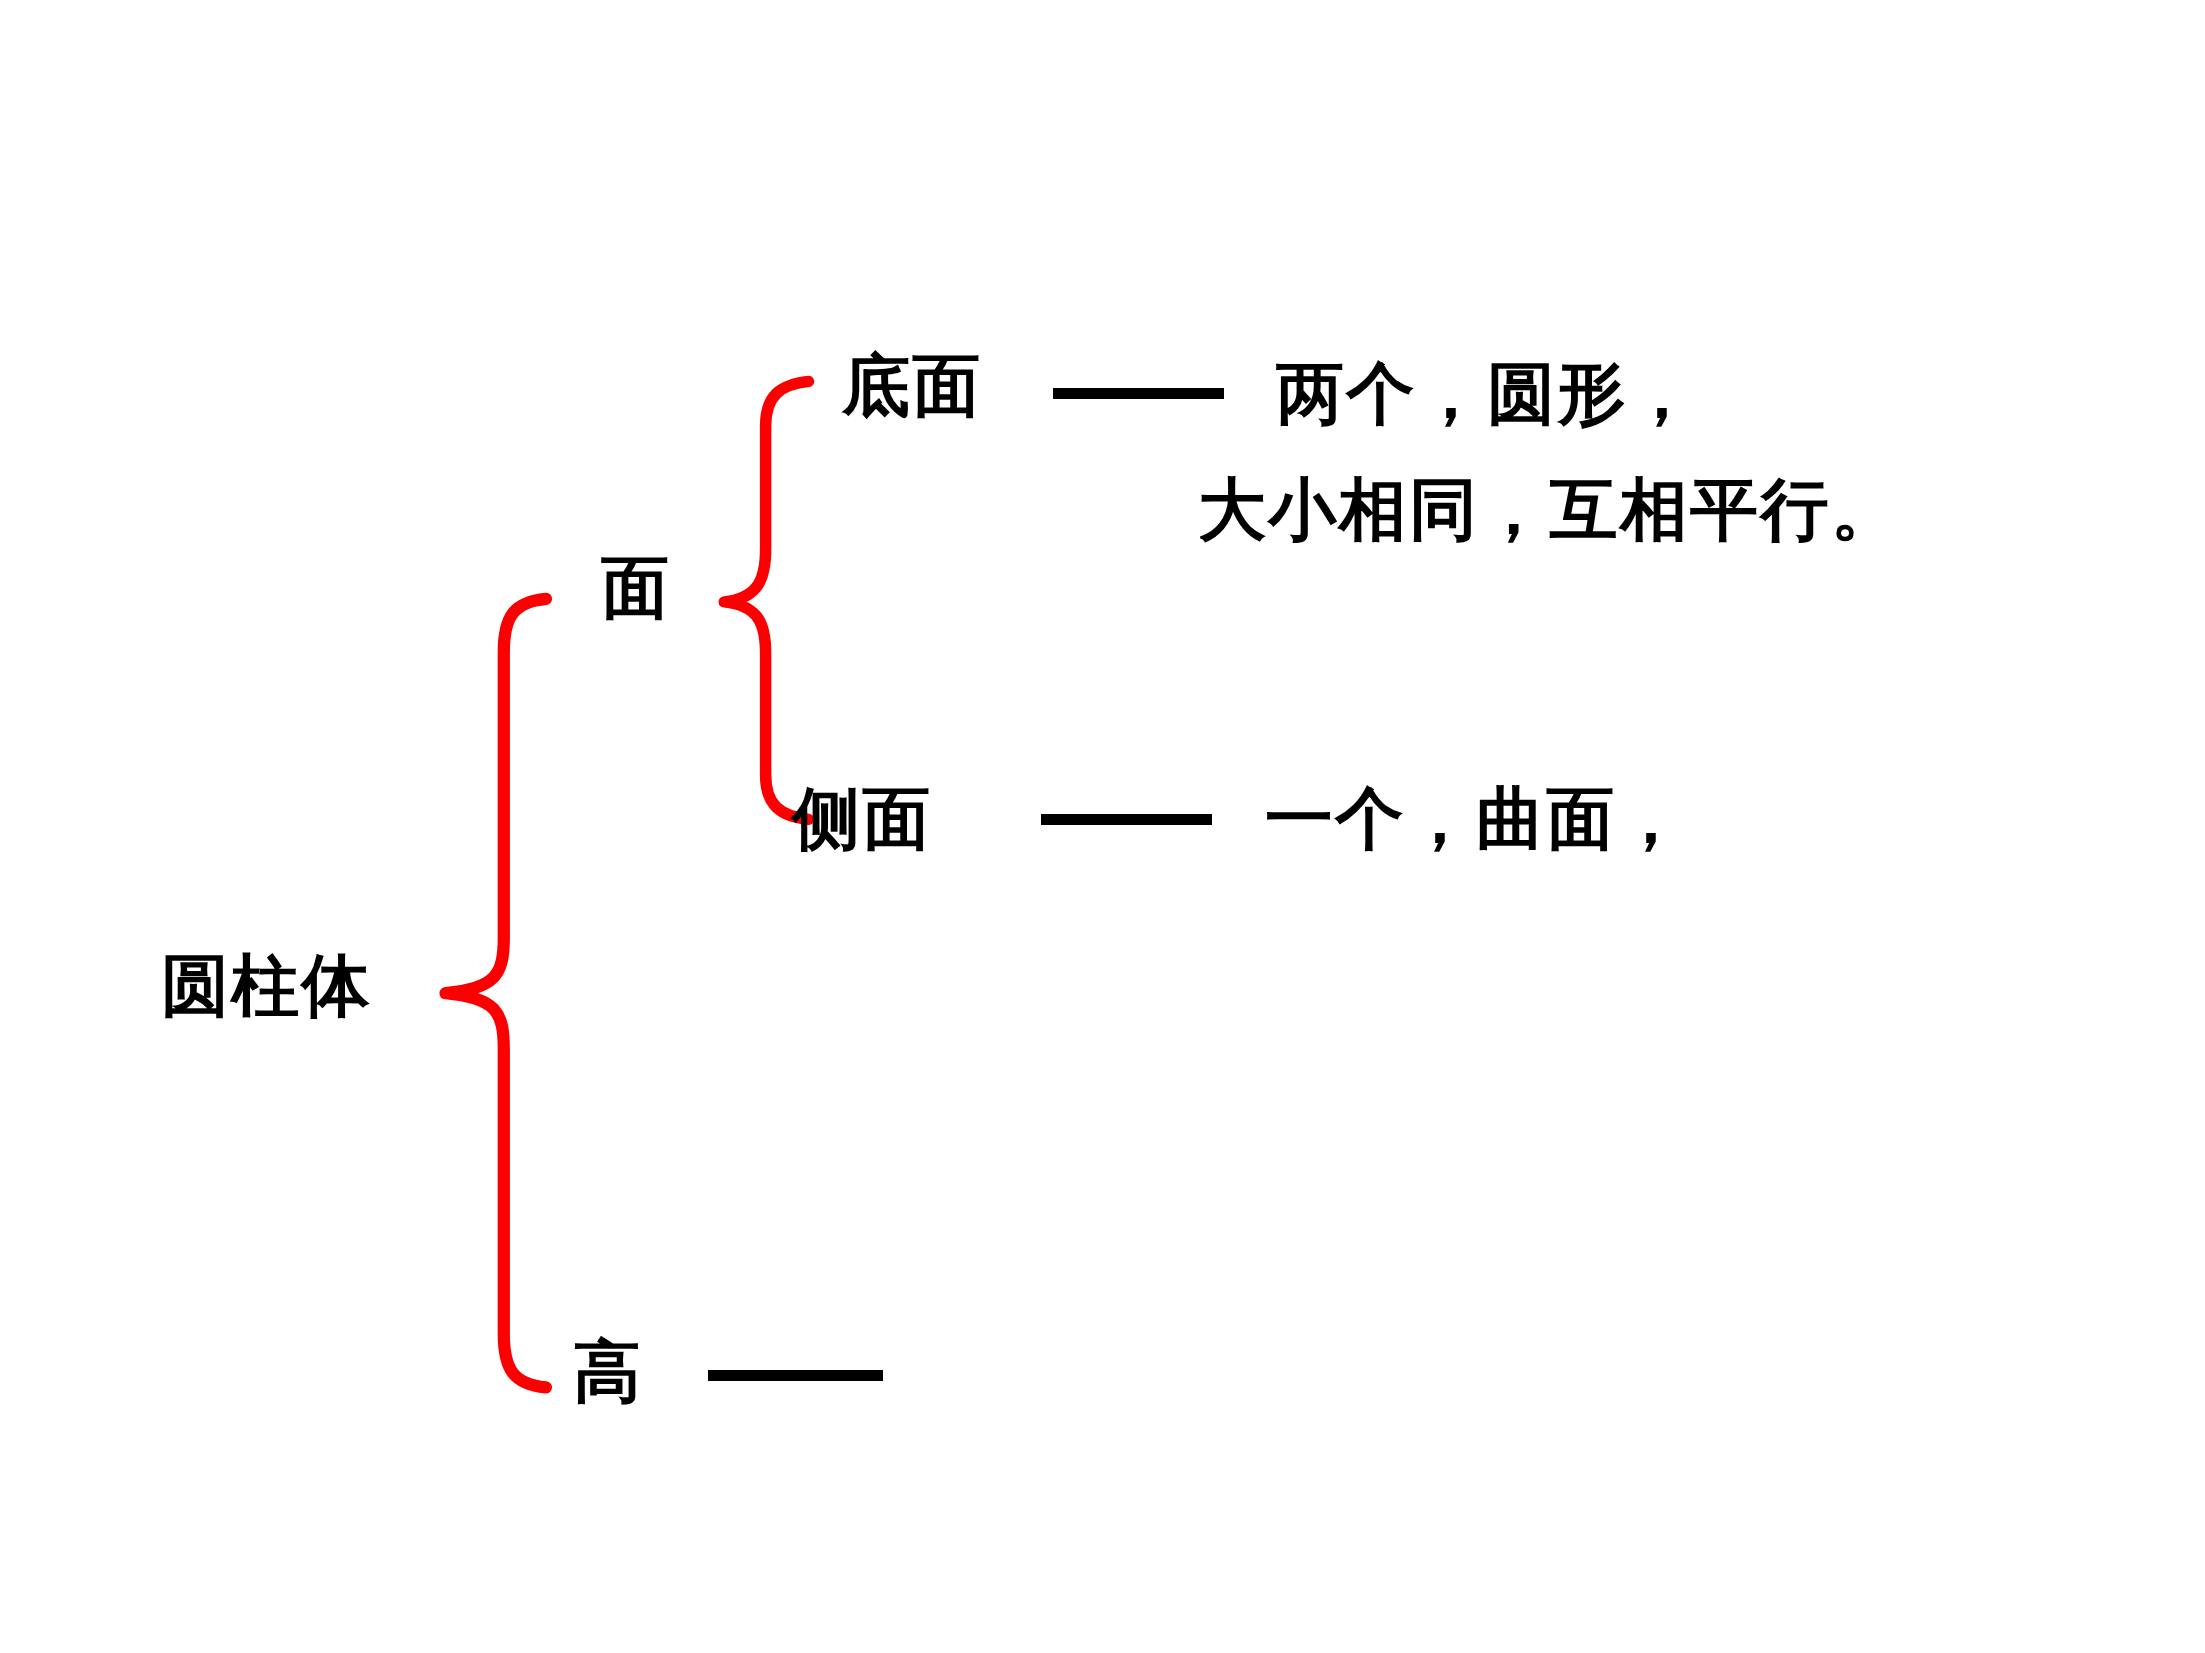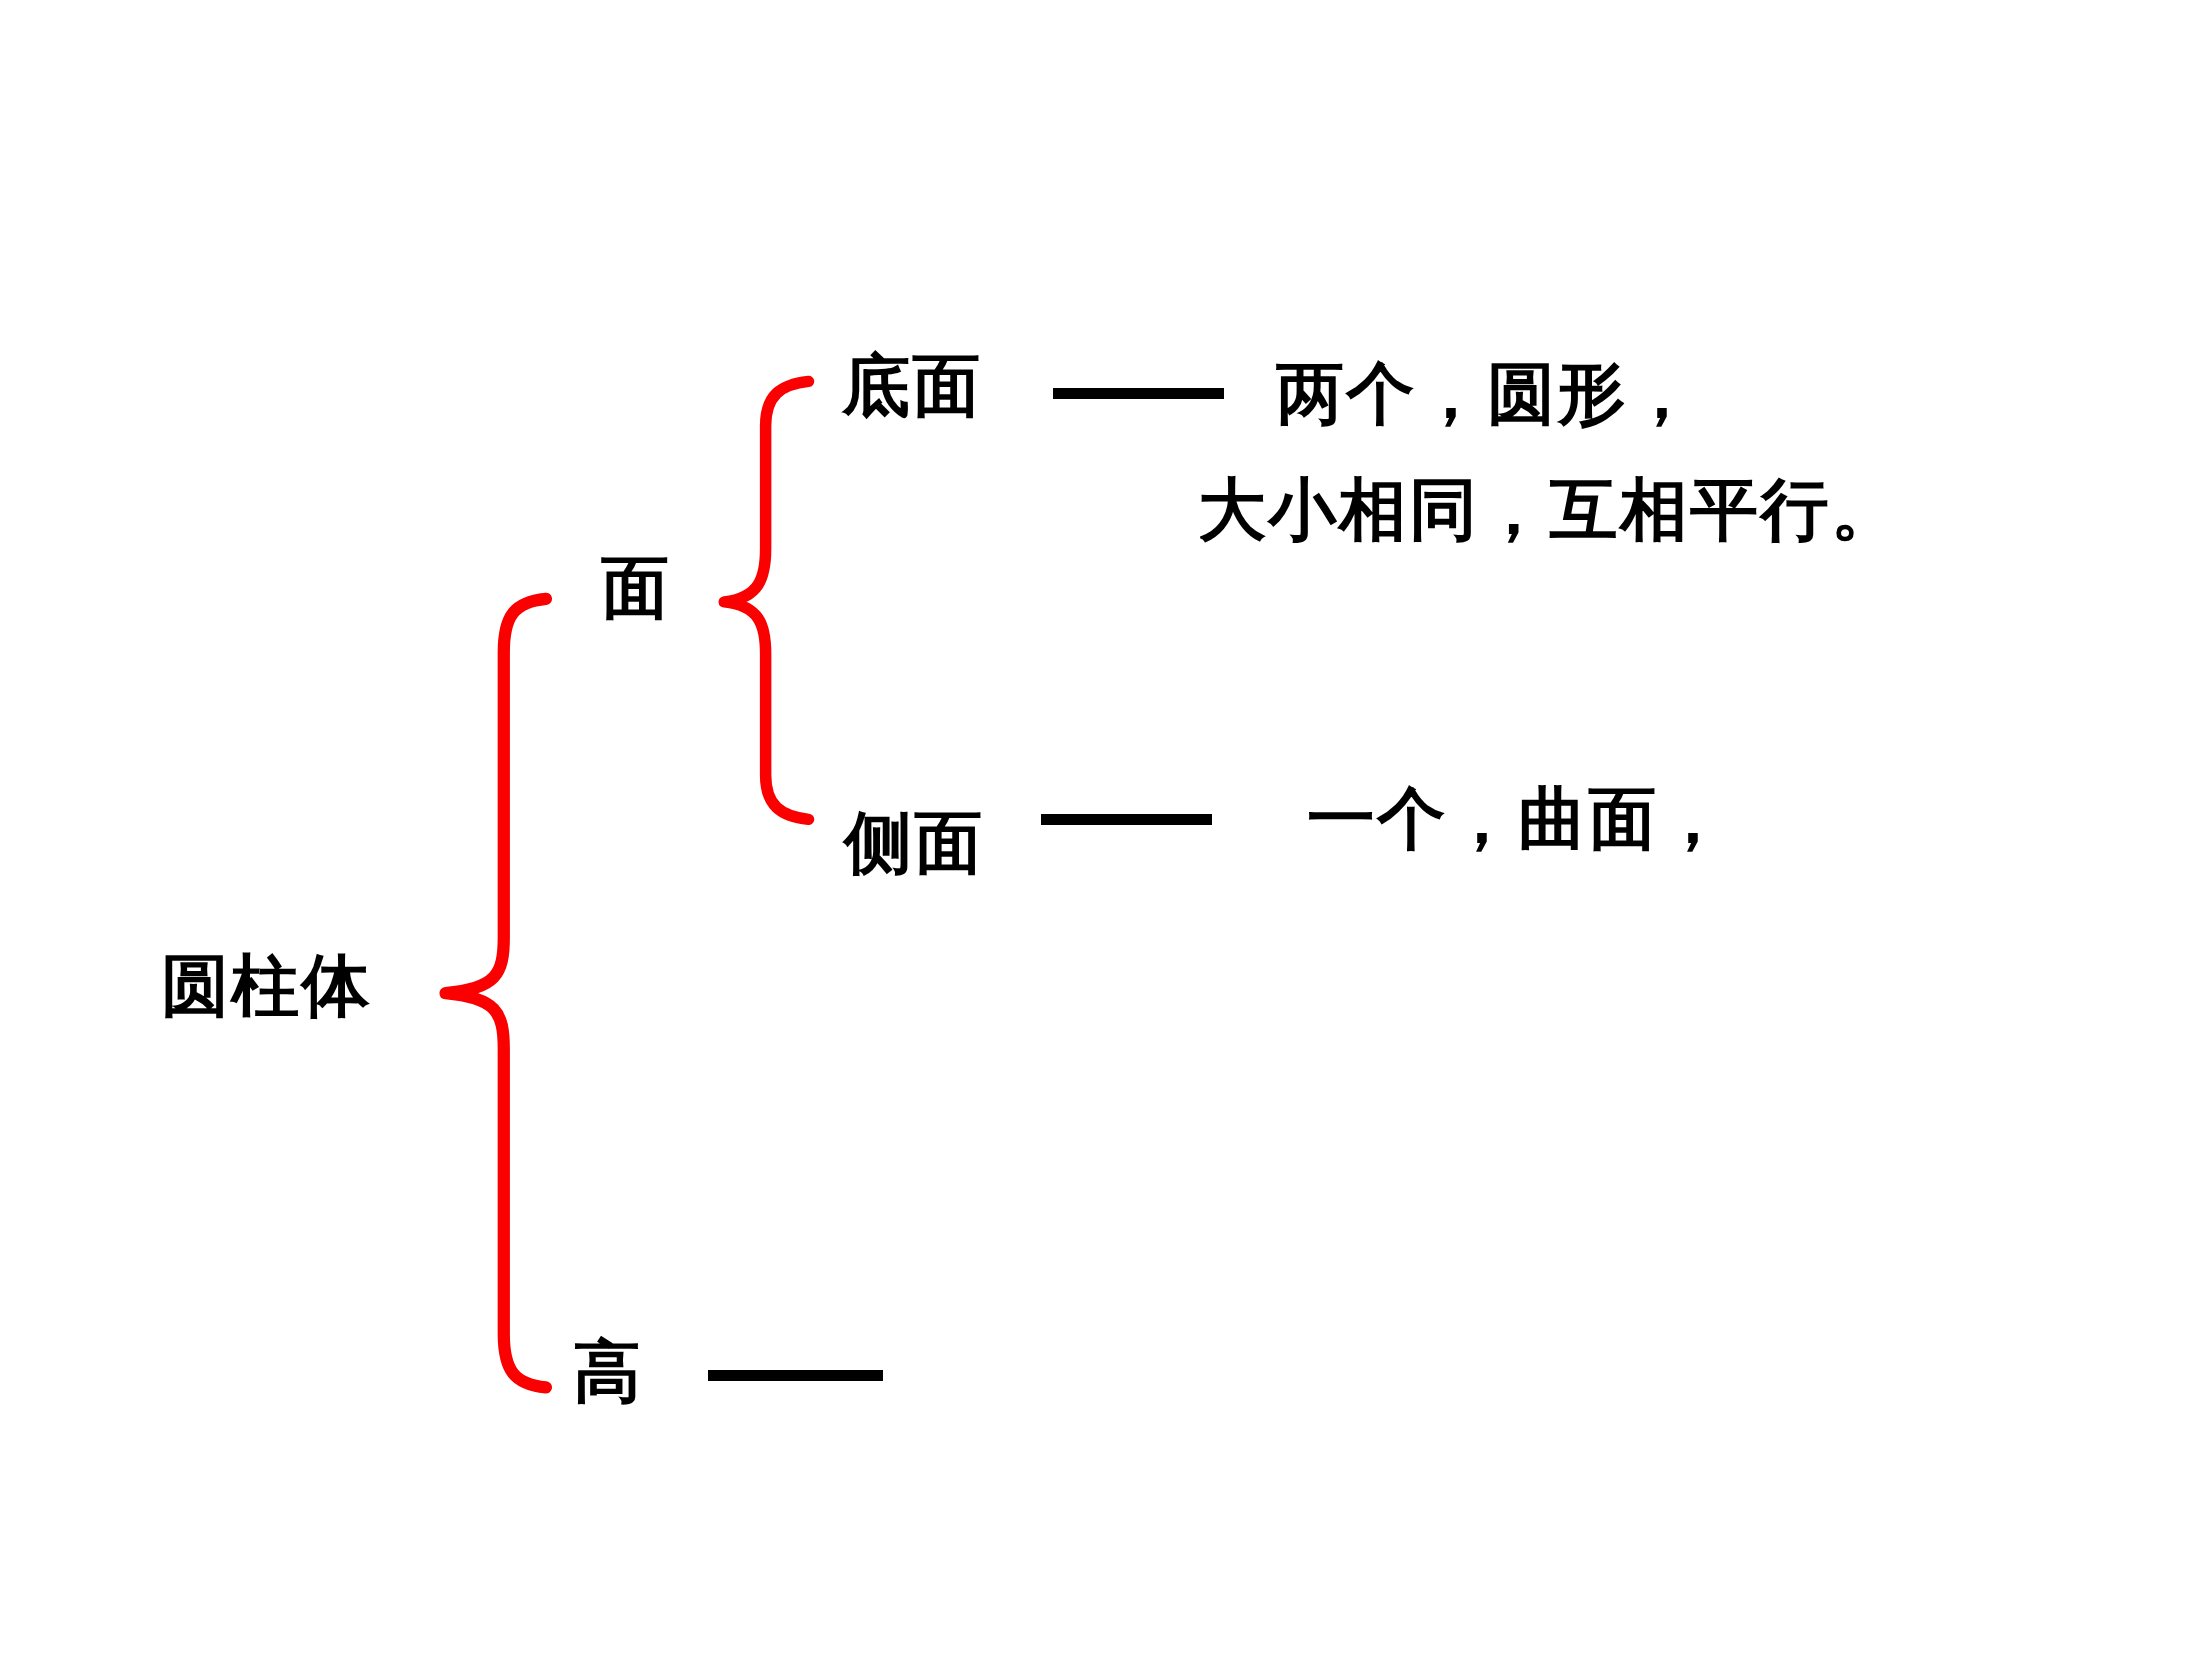--- a/index.html
+++ b/index.html
@@ -53,21 +53,21 @@
 
   <div class="txt" style="left:161px; top:952px;">圆柱体</div>
 
   <div class="txt" style="left:601px; top:554px;">面</div>
 
   <div class="txt" style="left:842px; top:352px;">底面</div>
   <div class="dash" style="left:1053px; top:388px;"></div>
   <div class="txt" style="left:1276px; top:360px;">两个，圆形，</div>
   <div class="txt" style="left:1198px; top:476px;">大小相同，互相平行。</div>
 
-  <div class="txt" style="left:844px; top:785px;margin-top:24px;">侧面</div>
+  <div class="txt" style="left:792px; top:785px;">侧面</div>
   <div class="dash" style="left:1041px; top:814px;"></div>
-  <div class="txt" style="left:1307px; top:785px;">一个，曲面，</div>
+  <div class="txt" style="left:1265px; top:785px;">一个，曲面，</div>
 
   <div class="txt" style="left:573px; top:1338px;">高</div>
   <div class="dash" style="left:708px; top:1370px; width:175px;"></div>
 
 </div>
 
 
 </body></html>

